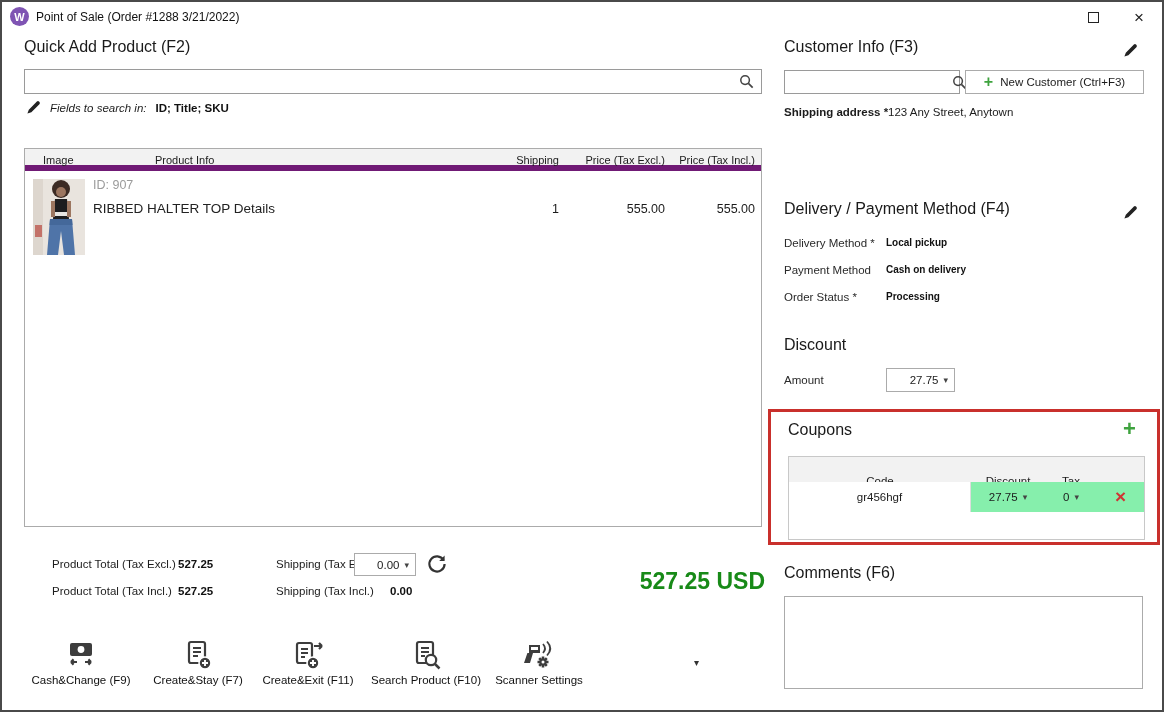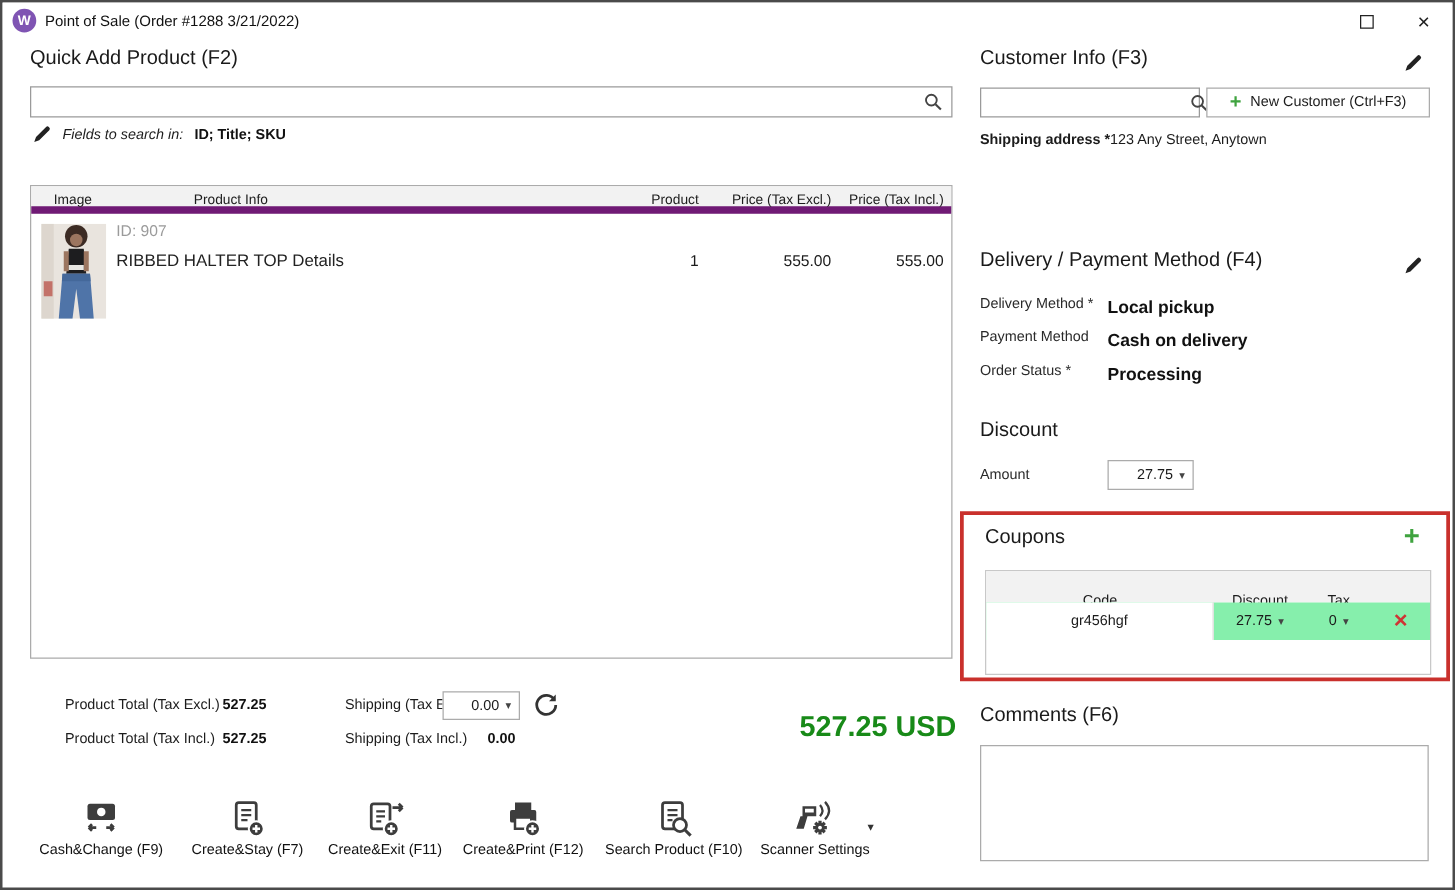--- a/index.html
+++ b/index.html
@@ -92,21 +92,21 @@
   #cust-search { left:782px; top:68px; width:176px; height:24px; }
   #new-cust-btn { left:963px; top:68px; width:179px; height:24px; border:1px solid #ababab;
     display:flex; align-items:center; justify-content:center; gap:7px; font-size:11.5px; cursor:default; background:#fff; }
   .plus-glyph { font-weight:bold; font-size:16px; line-height:16px; }
   #ship-addr-label { left:782px; top:104px; font-size:11.5px; font-weight:bold; color:#1c1c1c; }
   #ship-addr-val { left:886px; top:104px; font-size:11.5px; color:#1c1c1c; }
 
   #del-title { left:782px; top:198px; }
   #del-pencil { left:1118px; top:200px; }
   .kv-label { font-size:11.5px; color:#2a2a2a; }
-  .kv-value { font-size:14px; font-weight:bold; color:#111; }
+  .kv-value { font-size:10px; font-weight:bold; color:#111; }
   #del-l0 { left:782px; top:235px; } #del-v0 { left:884px; top:235px; }
   #del-l1 { left:782px; top:262px; } #del-v1 { left:884px; top:262px; }
   #del-l2 { left:782px; top:289px; } #del-v2 { left:884px; top:289px; }
 
   #disc-title { left:782px; top:334px; }
   #disc-amount-label { left:782px; top:372px; }
   #disc-dd { left:884px; top:366px; width:69px; height:24px; }
 
   #coupon-box { left:766px; top:407px; width:392px; height:136px; border:3px solid #c9302c; background:#fff; }
   #coupon-title { left:17px; top:9px; }
@@ -163,21 +163,21 @@
       <path d="M1.5 14.5 L3 10.3 L11.6 1.7 a1.6 1.6 0 0 1 2.3 0 l0.4 0.4 a1.6 1.6 0 0 1 0 2.3 L5.7 13 Z" fill="#222"></path>
     </svg>
     <span class="fields-label">Fields to search in:</span>
     <span class="fields-value">ID; Title; SKU</span>
   </div>
 
   <div id="prod-table" class="abs">
     <div id="prod-head" class="abs">
       <span class="abs th th-image">Image</span>
       <span class="abs th th-info">Product Info</span>
-      <span class="abs th th-qty">Product</span>
+      <span class="abs th th-qty">Shipping</span>
       <span class="abs th th-pexcl">Price (Tax Excl.)</span>
       <span class="abs th th-pincl">Price (Tax Incl.)</span>
     </div>
 
     <div>
       <svg class="abs prod-img" viewBox="0 0 52 76">
         <rect width="52" height="76" fill="#e9e4de"></rect>
         <rect x="0" y="0" width="10" height="76" fill="#ddd6ce"></rect>
         <rect x="2" y="46" width="7" height="12" fill="#b8473f" opacity="0.7"></rect>
         <ellipse cx="28" cy="10" rx="9" ry="9" fill="#3c2b24"></ellipse>
@@ -240,30 +240,20 @@
     </div>
     <div class="tb-btn" style="width:108px">
       <svg viewBox="0 0 34 32">
         <rect x="6" y="4" width="15" height="20" rx="2" fill="none" stroke="#3d3d3d" stroke-width="2.2"></rect>
         <path d="M10 10 h7 M10 14 h7 M10 18 h4" stroke="#3d3d3d" stroke-width="1.8"></path>
         <path d="M23 7 h8 M31 7 l-3-3 M31 7 l-3 3" stroke="#3d3d3d" stroke-width="2.2" fill="none"></path>
         <circle cx="22" cy="24" r="6" fill="#3d3d3d" stroke="#fff" stroke-width="1.6"></circle>
         <path d="M22 21 v6 M19 24 h6" stroke="#fff" stroke-width="1.9"></path>
       </svg>
       <span class="tb-label">Create&amp;Exit (F11)</span>
-    </div>
-    <div class="tb-btn" style="width:113px">
-      <svg viewBox="0 0 34 32">
-        <rect x="10" y="3" width="13" height="6" fill="#3d3d3d"></rect>
-        <rect x="6" y="9" width="21" height="10" rx="1.5" fill="#3d3d3d"></rect>
-        <rect x="10" y="15" width="13" height="9" fill="#fff" stroke="#3d3d3d" stroke-width="2"></rect>
-        <circle cx="24" cy="24" r="6" fill="#3d3d3d" stroke="#fff" stroke-width="1.6"></circle>
-        <path d="M24 21 v6 M21 24 h6" stroke="#fff" stroke-width="1.9"></path>
-      </svg>
-      <span class="tb-label">Create&amp;Print (F12)</span>
     </div>
     <div class="tb-btn" style="width:128px">
       <svg viewBox="0 0 34 32">
         <rect x="8" y="3" width="16" height="21" rx="2" fill="none" stroke="#3d3d3d" stroke-width="2.2"></rect>
         <path d="M12 9 h8 M12 13 h8 M12 17 h4" stroke="#3d3d3d" stroke-width="1.8"></path>
         <circle cx="22" cy="21" r="5.2" fill="#fff" stroke="#3d3d3d" stroke-width="2.2"></circle>
         <path d="M26 25 l4.5 4.5" stroke="#3d3d3d" stroke-width="2.5"></path>
       </svg>
       <span class="tb-label">Search Product (F10)</span>
     </div>

